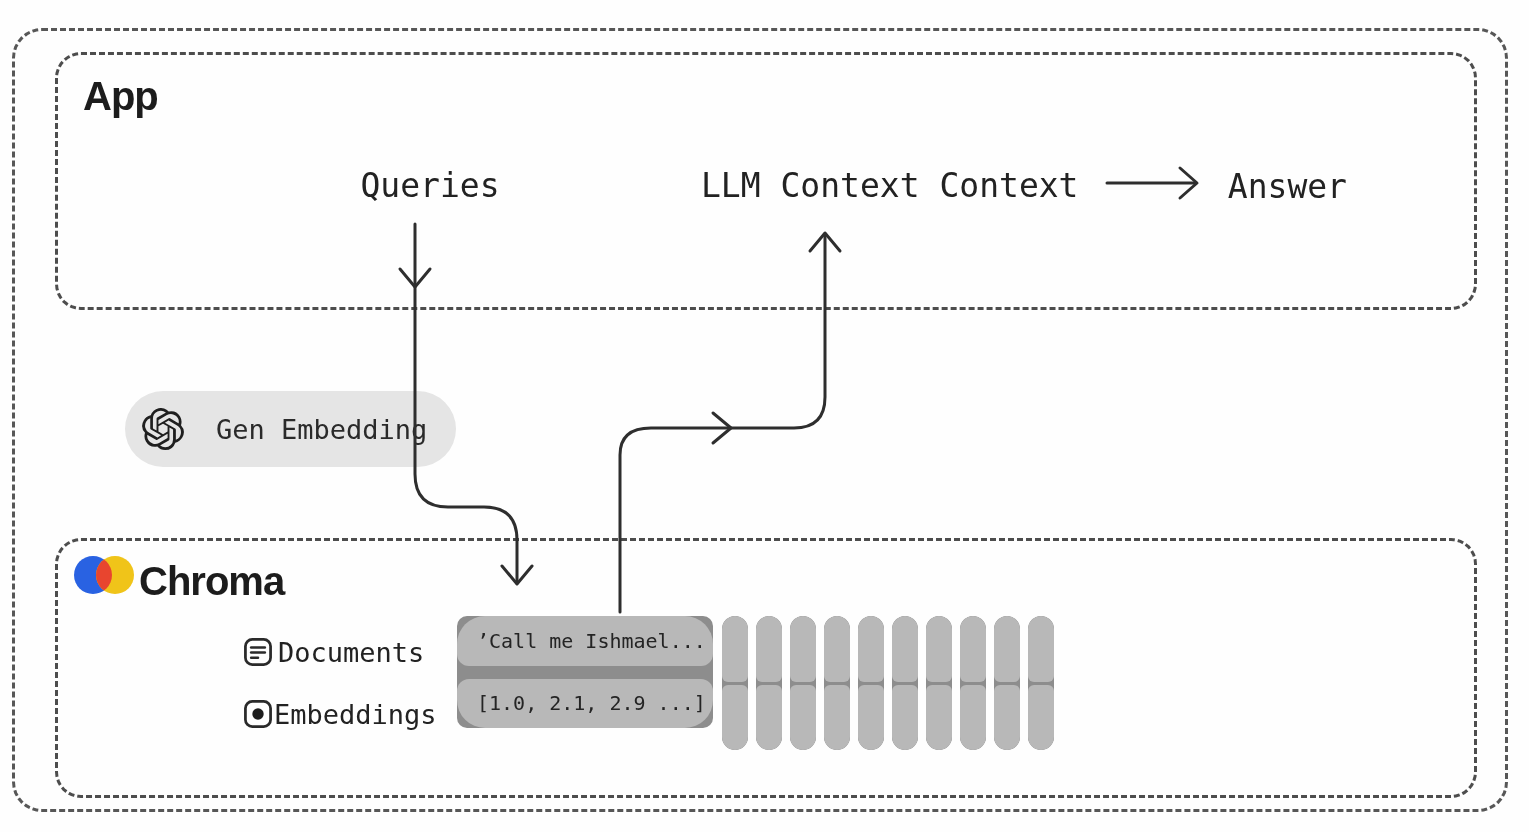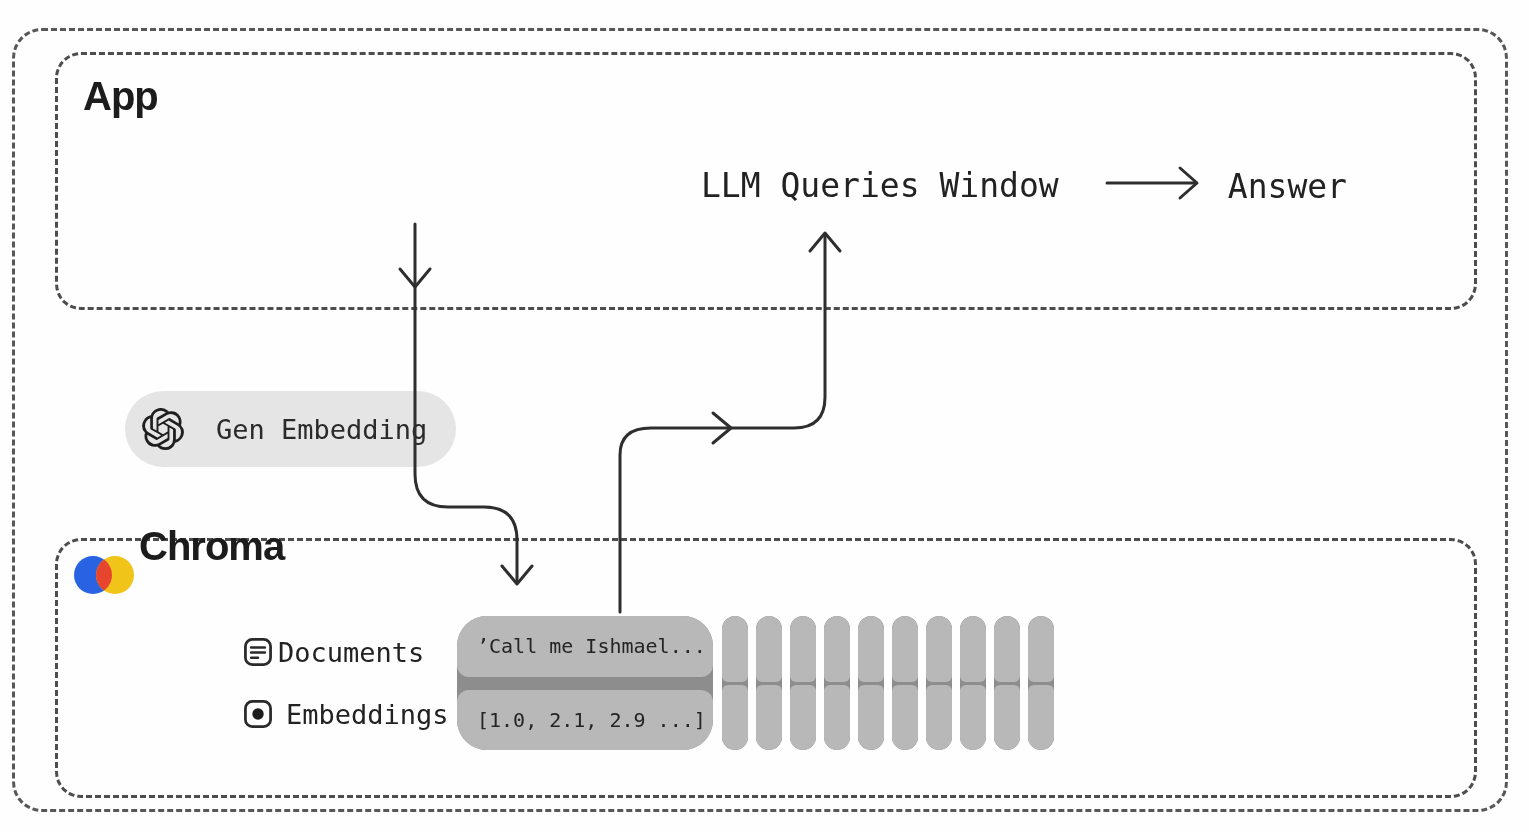--- a/index.html
+++ b/index.html
@@ -16,46 +16,46 @@
   .app-frame{left:55px;top:52px;width:1416px;height:252px;border-radius:26px;}
   .chroma-frame{left:55px;top:538px;width:1416px;height:254px;border-radius:26px;}
 
   .box-title{
     position:absolute;
     font-family:"Liberation Sans","DejaVu Sans",sans-serif;
     font-weight:700;font-size:40px;letter-spacing:-1px;color:#1c1c1c;
     line-height:1;
   }
   .app-title{left:83px;top:76px;}
-  .chroma-title{left:139px;top:526px;}
+  .chroma-title{left:139px;top:561px;}
 
   .mono-label{position:absolute;font-size:33px;line-height:1;color:#222;white-space:nowrap;}
   .queries-label{left:352px;top:169px;width:156px;text-align:center;}
   .llm-label{left:701px;top:169px;}
   .answer-label{left:1222px;top:170px;width:125px;text-align:right;}
 
   .gen-pill{
     position:absolute;left:125px;top:391px;width:331px;height:76px;
     background:#e5e5e5;border-radius:38px;
     display:flex;align-items:center;gap:32px;padding-left:17px;box-sizing:border-box;
   }
   .gen-pill .label{font-size:27px;color:#2a2a2a;}
 
   .chroma-logo{position:absolute;left:71px;top:553px;width:64px;height:44px;}
 
   .row-icon{position:absolute;width:32px;height:32px;}
   .doc-icon{left:242px;top:636px;}
   .emb-icon{left:242px;top:698px;}
   .row-label{position:absolute;font-size:27px;line-height:1;color:#222;white-space:nowrap;}
   .documents-label{left:278px;top:639px;}
-  .embeddings-label{left:286px;top:701px;}
+  .embeddings-label{left:274px;top:701px;}
 
   .pill-pair{
-    position:absolute;left:457px;top:616px;width:256px;height:134px;
-    background:#8d8d8d;border-radius:30px;overflow:hidden;
+    position:absolute;left:457px;top:616px;width:256px;height:112px;
+    background:#8d8d8d;border-radius:10px;overflow:hidden;
     display:flex;flex-direction:column;gap:13px;
   }
   .pill-pair .cell{
     background:#b8b8b8;display:flex;align-items:center;
     padding-left:20px;box-sizing:border-box;
     font-size:20px;color:#242424;white-space:nowrap;
   }
   .pill-pair .cell.top{height:66px;border-radius:28px 28px 12px 12px;}
   .pill-pair .cell.bot{height:65px;border-radius:12px 12px 28px 28px;}
 
@@ -76,21 +76,22 @@
 </style>
 </head>
 <body>
 
 <div class="canvas">
 
   <div class="dashed-box outer-frame"></div>
 
   <div class="dashed-box app-frame"></div>
   <div class="box-title app-title">App</div>
-  <div class="mono-label llm-label">LLM Queries Window</div>
+  <div class="mono-label queries-label">Queries</div>
+  <div class="mono-label llm-label">LLM Context Context</div>
   <div class="mono-label answer-label">Answer</div>
 
   <div class="gen-pill">
     <span style="display:inline-flex;">
       <svg width="42" height="42" viewBox="0 0 24 24">
         <path fill="#1f1f1f" d="M22.2819 9.8211a5.9847 5.9847 0 0 0-.5157-4.9108 6.0462 6.0462 0 0 0-6.5098-2.9A6.0651 6.0651 0 0 0 4.9807 4.1818a5.9847 5.9847 0 0 0-3.9977 2.9 6.0462 6.0462 0 0 0 .7427 7.0966 5.98 5.98 0 0 0 .511 4.9107 6.051 6.051 0 0 0 6.5146 2.9001A5.9847 5.9847 0 0 0 13.2599 24a6.0557 6.0557 0 0 0 5.7718-4.2058 5.9894 5.9894 0 0 0 3.9977-2.9001 6.0557 6.0557 0 0 0-.7475-7.073zm-9.022 12.6081a4.4755 4.4755 0 0 1-2.8764-1.0408l.1419-.0804 4.7783-2.7582a.7948.7948 0 0 0 .3927-.6813v-6.7369l2.02 1.1686a.071.071 0 0 1 .038.0615v5.5826a4.504 4.504 0 0 1-4.4945 4.4849zm-9.6607-4.1254a4.4708 4.4708 0 0 1-.5346-3.0137l.142.0852 4.783 2.7582a.7712.7712 0 0 0 .7806 0l5.8428-3.3685v2.3324a.0804.0804 0 0 1-.0332.0615L9.74 19.9502a4.4992 4.4992 0 0 1-6.1408-1.6464zM2.3408 7.8956a4.485 4.485 0 0 1 2.3655-1.9728V11.6a.7664.7664 0 0 0 .3879.6765l5.8144 3.3543-2.0201 1.1685a.0757.0757 0 0 1-.071 0l-4.8303-2.7865A4.504 4.504 0 0 1 2.3408 7.8956zm16.5963 3.8558L13.1038 8.364 15.1192 7.2a.0757.0757 0 0 1 .071 0l4.8303 2.7913a4.4944 4.4944 0 0 1-.6765 8.1042v-5.6772a.79.79 0 0 0-.407-.6669zm2.0107-3.0231l-.142-.0852-4.7735-2.7818a.7759.7759 0 0 0-.7854 0L9.409 9.2297V6.8974a.0662.0662 0 0 1 .0284-.0615l4.8303-2.7866a4.4992 4.4992 0 0 1 6.6802 4.66zM8.3065 12.863l-2.02-1.1638a.0804.0804 0 0 1-.038-.0567V6.0742a4.4992 4.4992 0 0 1 7.3757-3.4537l-.142.0805L8.704 5.459a.7948.7948 0 0 0-.3927.6813zm1.0976-2.3654l2.602-1.4998 2.6069 1.4998v2.9994l-2.5974 1.4997-2.6067-1.4997z"></path>
       </svg>
     </span>
     <span class="label">Gen Embedding</span>
   </div>

